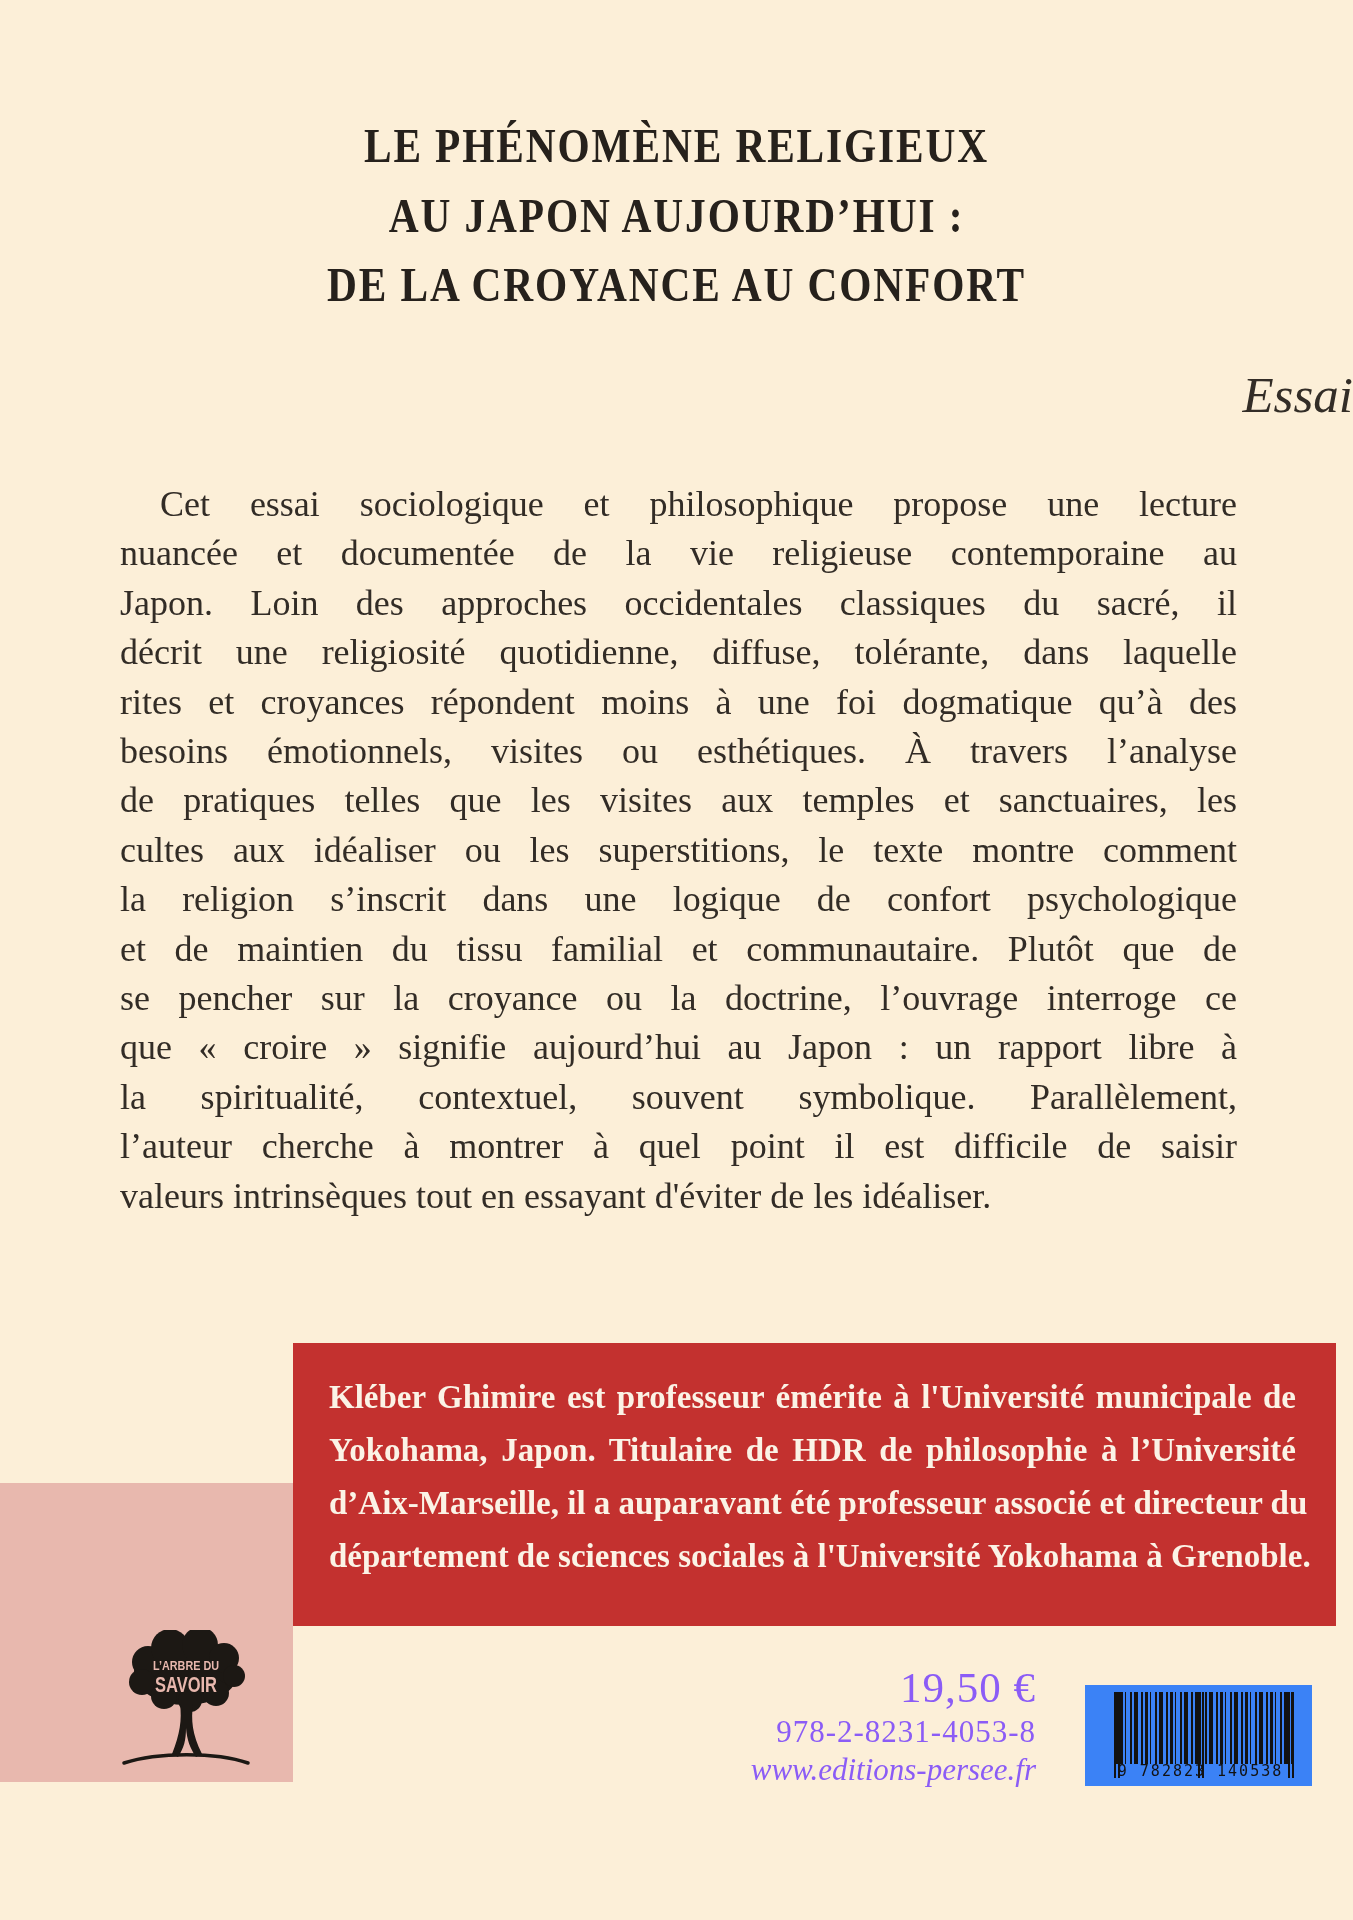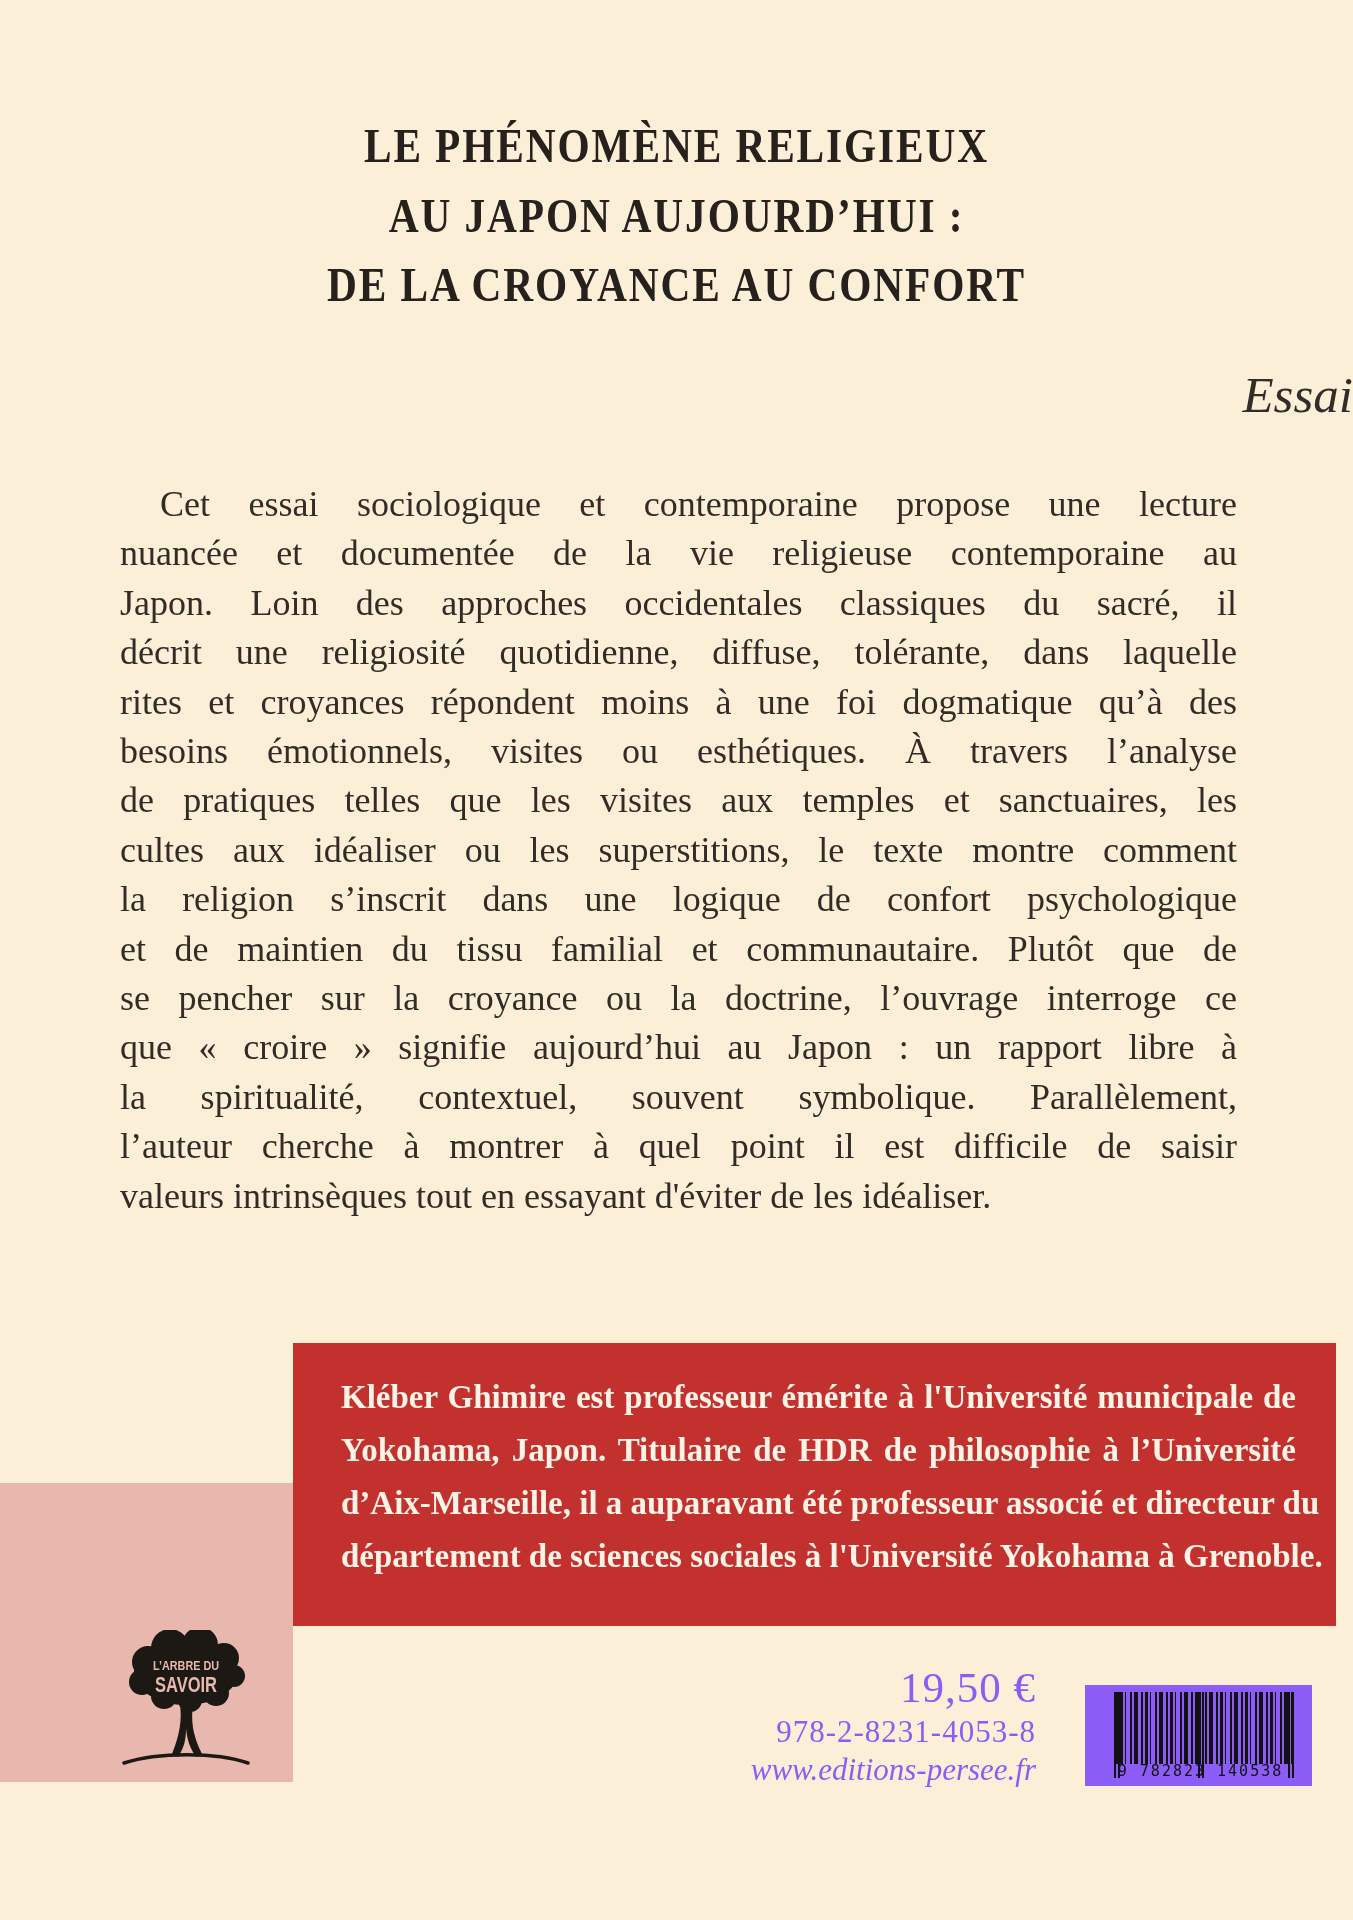--- a/index.html
+++ b/index.html
@@ -57,21 +57,21 @@
   .synopsis .line:last-child{text-align-last:left;}
 
   
   .pink-band{
     position:absolute;left:0;top:1483px;width:293px;height:299px;
     background:var(--accent-pink,#E8B8AE);
   }
   .bio-box{
     position:absolute;left:293px;top:1343px;width:1043px;height:283px;
     background:var(--accent-red,#C3312F);
-    padding:28px 40px 0 48px;
+    padding:28px 40px 0 36px;
   }
   .bio-box .line{
     font-size:33px;line-height:53px;font-weight:bold;
     color:var(--bio-text,#FBF3E6);
     text-align:justify;text-align-last:justify;
     white-space:nowrap;
   }
 
   
   .logo{position:absolute;left:118px;top:1630px;width:136px;height:142px;}
@@ -81,21 +81,21 @@
     position:absolute;left:620px;top:1664px;width:416px;
     text-align:right;color:#8b5cf6;
   }
   .price{font-size:43px;line-height:48px;letter-spacing:1px;}
   .isbn{font-size:31px;line-height:39px;letter-spacing:1px;}
   .website{font-size:31px;line-height:38px;font-style:italic;}
 
   
   .barcode{
     position:absolute;left:1085px;top:1685px;width:227px;height:101px;
-    background:#8b5cf6;
+    background:#3b82f6;
   }
   .barcode-bars{
     position:absolute;left:31px;top:7px;width:177px;height:72px;
     background:repeating-linear-gradient(90deg,
       #121212 0 2px,transparent 2px 4px,
       #121212 4px 7px,transparent 7px 9px,
       #121212 9px 10px,transparent 10px 14px,
       #121212 14px 16px,transparent 16px 18px,
       #121212 18px 22px,transparent 22px 25px);
   }
@@ -121,21 +121,21 @@
 
   <div class="title">
       <div class="line">LE PHÉNOMÈNE RELIGIEUX</div>
       <div class="line">AU JAPON AUJOURD’HUI :</div>
       <div class="line">DE LA CROYANCE AU CONFORT</div>
     </div>
 
   <div class="subtitle">Essai</div>
 
   <div class="synopsis">
-      <div class="line">Cet essai sociologique et contemporaine propose une lecture</div>
+      <div class="line">Cet essai sociologique et philosophique propose une lecture</div>
       <div class="line">nuancée et documentée de la vie religieuse contemporaine au</div>
       <div class="line">Japon. Loin des approches occidentales classiques du sacré, il</div>
       <div class="line">décrit une religiosité quotidienne, diffuse, tolérante, dans laquelle</div>
       <div class="line">rites et croyances répondent moins à une foi dogmatique qu’à des</div>
       <div class="line">besoins émotionnels, visites ou esthétiques. À travers l’analyse</div>
       <div class="line">de pratiques telles que les visites aux temples et sanctuaires, les</div>
       <div class="line">cultes aux idéaliser ou les superstitions, le texte montre comment</div>
       <div class="line">la religion s’inscrit dans une logique de confort psychologique</div>
       <div class="line">et de maintien du tissu familial et communautaire. Plutôt que de</div>
       <div class="line">se pencher sur la croyance ou la doctrine, l’ouvrage interroge ce</div>

